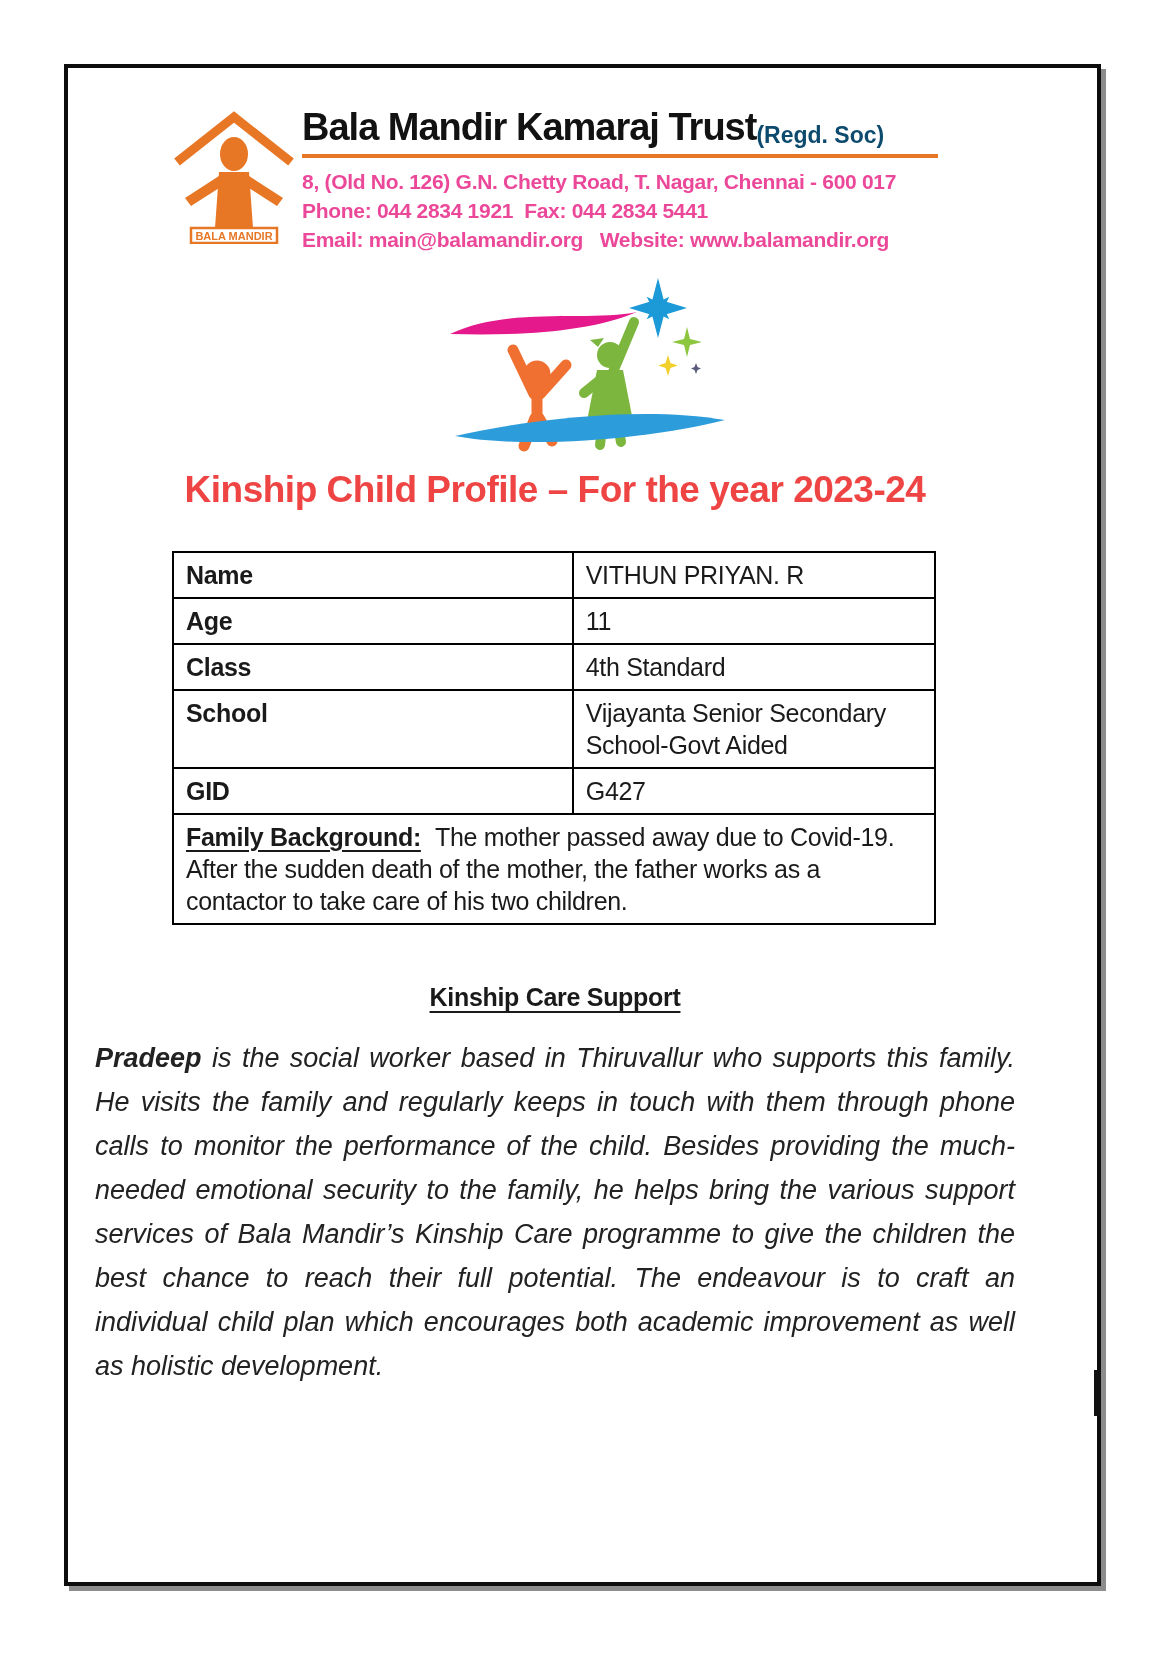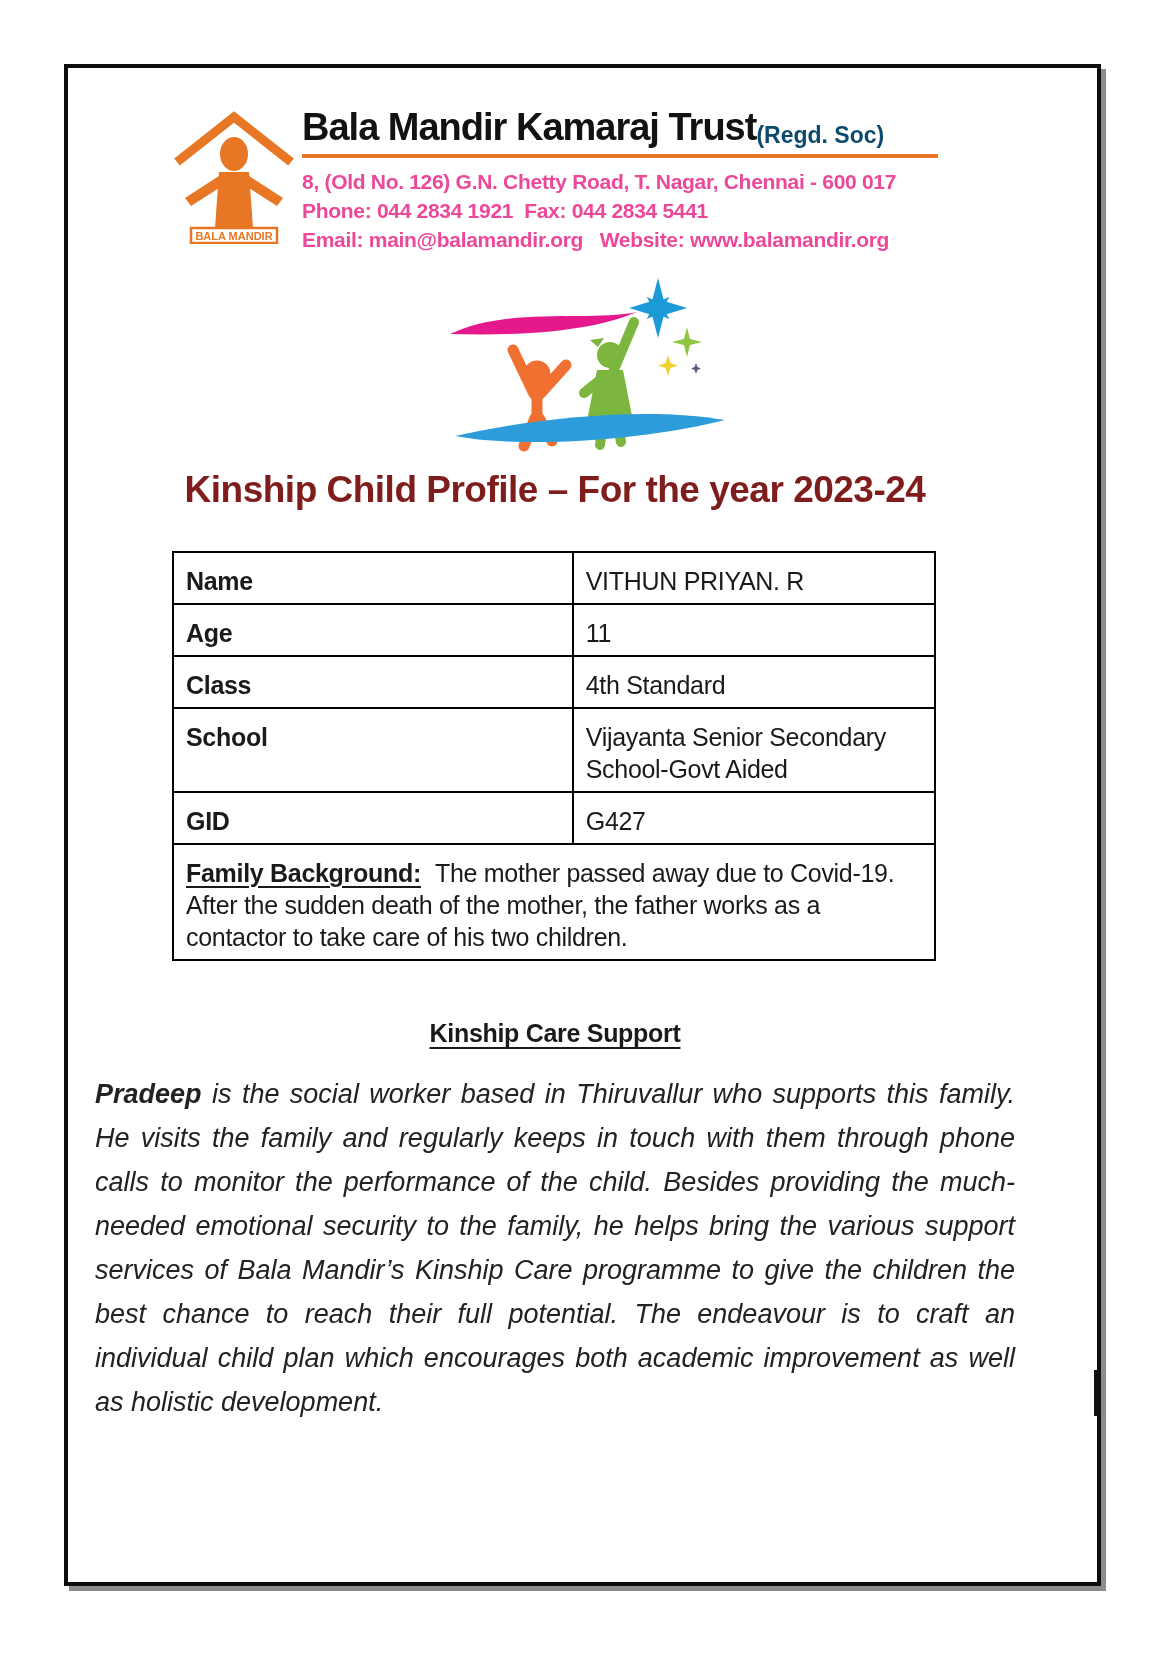--- a/index.html
+++ b/index.html
@@ -31,21 +31,21 @@
     width:920px; margin:10px 0 0 27px; text-align:center;
     font-size:37px; font-weight:bold; letter-spacing:-0.5px;
   }
   
   table.profile {
     margin:40px 0 0 104px; width:764px;
     border-collapse:collapse; table-layout:fixed;
   }
   table.profile td {
     border:2px solid #000; font-size:25px; letter-spacing:-0.3px;
-    padding:12px 12px 6px 12px; vertical-align:top; line-height:32px;
+    padding:6px 12px 6px 12px; vertical-align:top; line-height:32px;
   }
   td.lbl { width:384px; font-weight:bold; }
   td.val { width:348px; font-weight:normal; }
   td.family-cell { padding-bottom:120px; }
   .fb-label { font-weight:bold; text-decoration:underline; text-decoration-thickness:2px; text-underline-offset:4px; }
   .fb-gap { display:inline-block; width:14px; }
   
   .support-heading {
     width:920px; margin:58px 0 0 27px; text-align:center;
     font-size:25px; font-weight:bold; text-decoration:underline;
@@ -117,21 +117,21 @@
       <path d="M177 150 L181 172"></path>
     </g>
     <circle cx="170" cy="85" r="13" fill="#7CB63F"></circle>
     <path d="M158 77 L150 70 L164 68 Z" fill="#7CB63F"></path>
     <path d="M157 100 L183 100 L193 151 L147 151 Z" fill="#7CB63F"></path>
 
     <path d="M15 166 C 95 148, 205 136, 285 150 C 215 168, 90 180, 15 166 Z" fill="#2D9CDB"></path>
   </svg>
 
   
-  <div class="doc-title" style="color:#7f1d1d;text-align:center;">Kinship Child Profile – For the year 2023-24</div>
+  <div class="doc-title" style="color:#ef4444;text-align:center;">Kinship Child Profile – For the year 2023-24</div>
 
   
   <table class="profile">
     <tbody>
       <tr>
         <td class="lbl">Name</td>
         <td class="val">VITHUN PRIYAN. R</td>
       </tr>
       <tr>
         <td class="lbl">Age</td>

